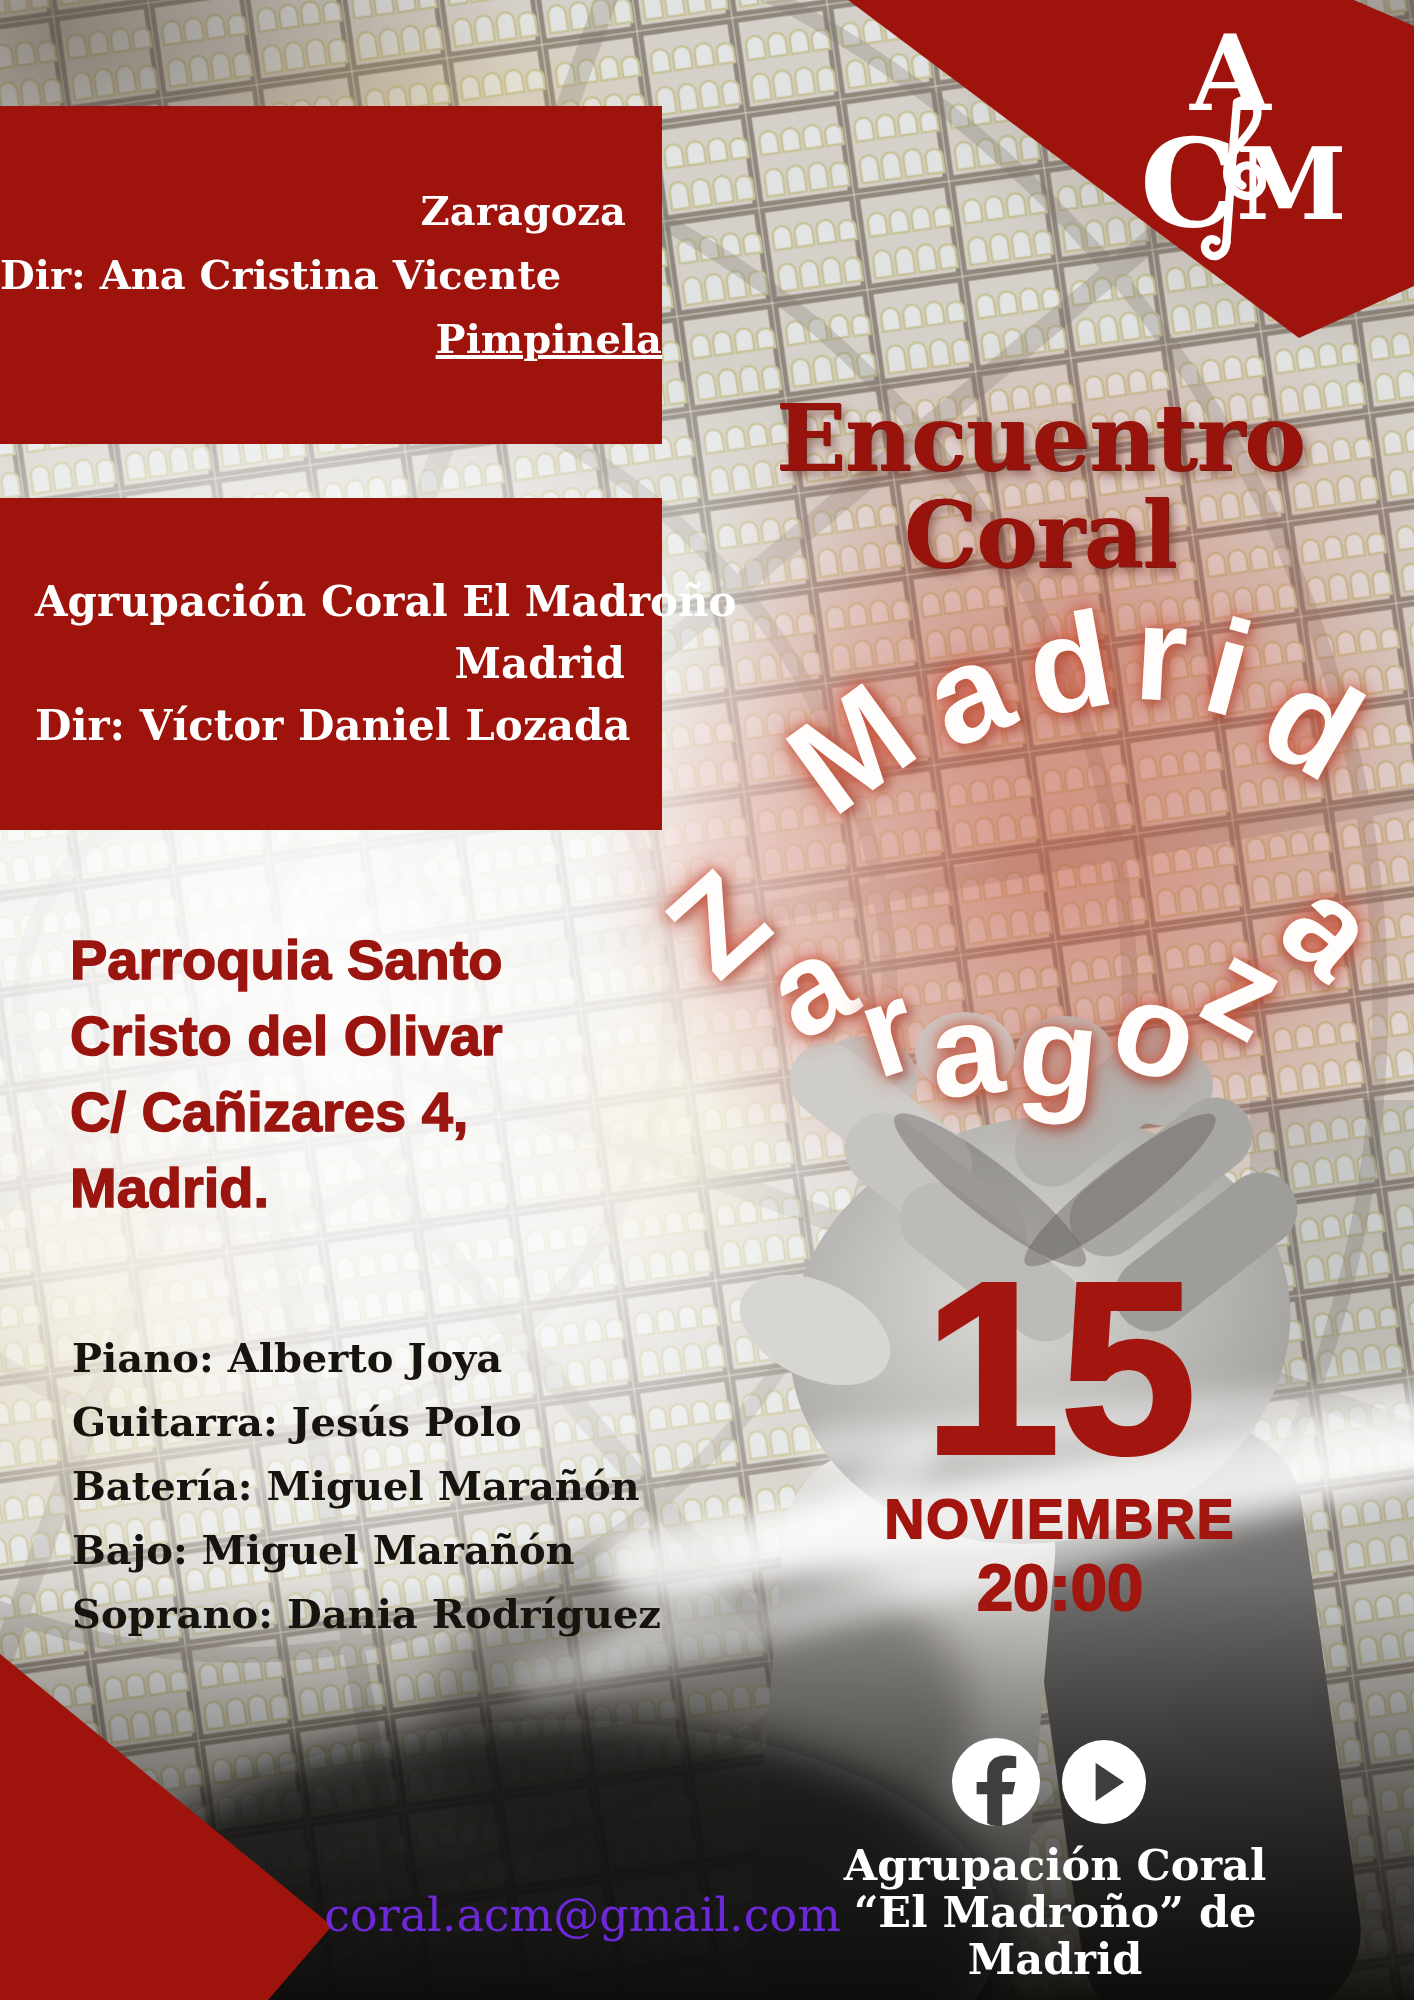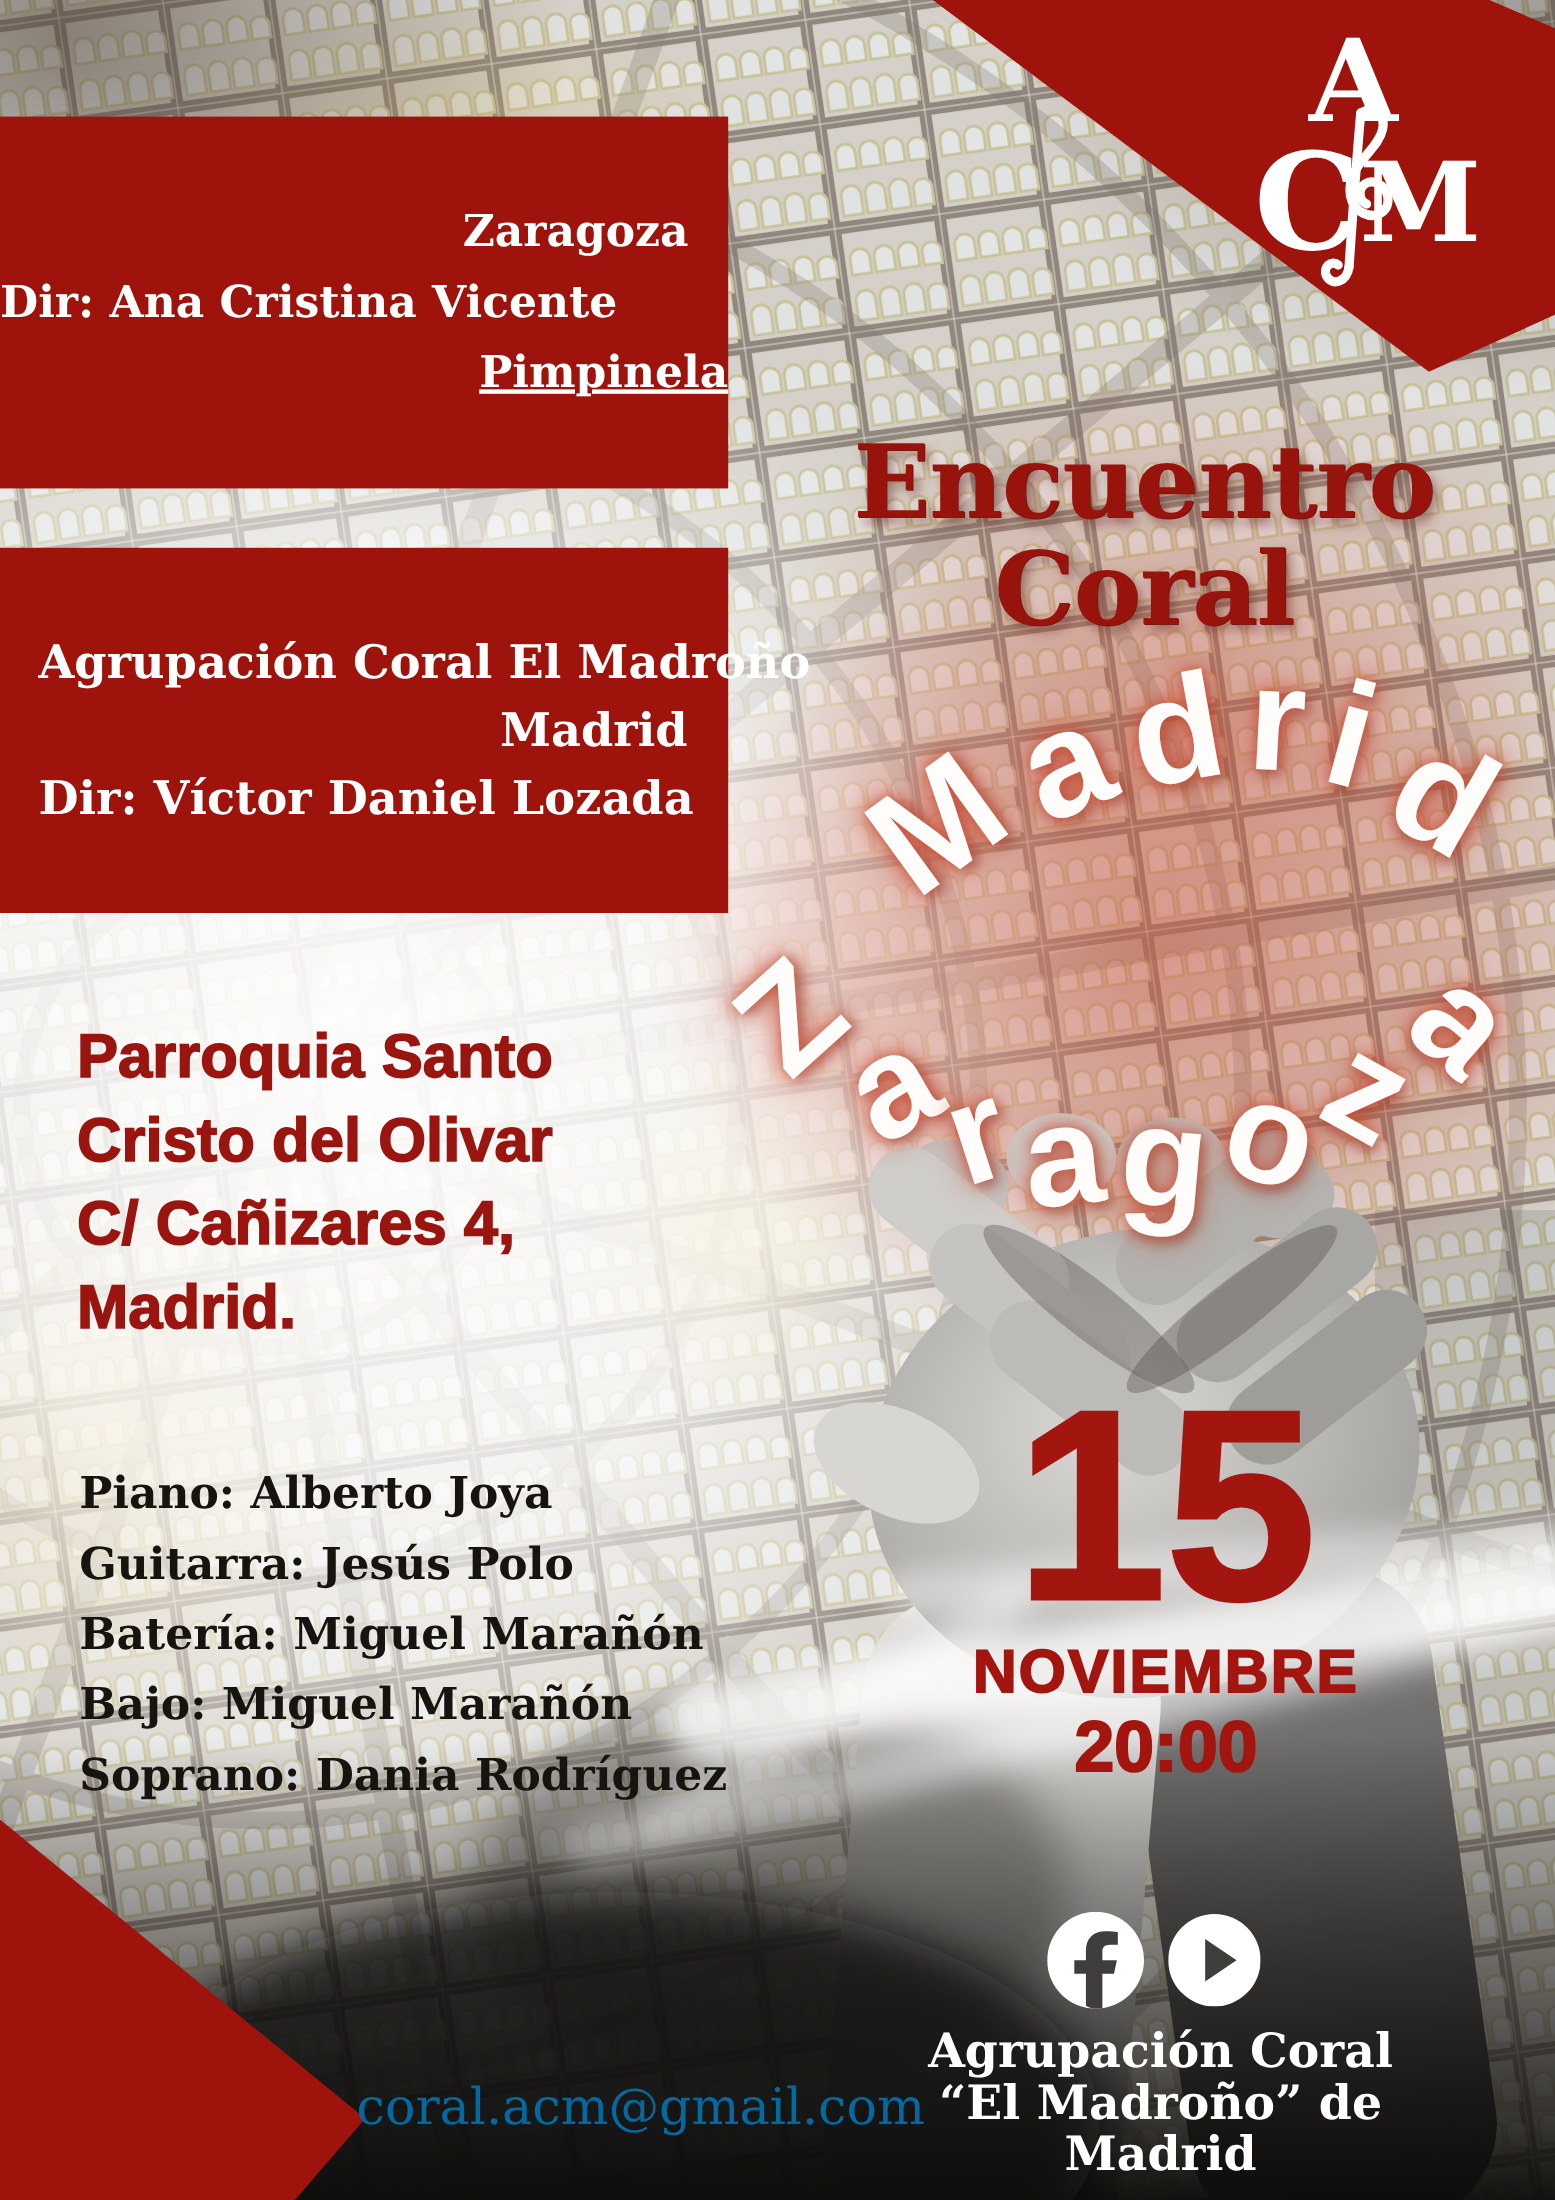--- a/index.html
+++ b/index.html
@@ -67,21 +67,21 @@
         color:#a3150f;font-family:"Liberation Sans",sans-serif;font-weight:bold;}
   .date .day{font-size:245px;line-height:225px;-webkit-text-stroke:4px #a3150f;}
   .date .month{font-size:55px;line-height:60px;margin-top:8px;letter-spacing:2px;-webkit-text-stroke:1.8px #a3150f;}
   .date .time{font-size:65px;line-height:66px;margin-top:6px;-webkit-text-stroke:2px #a3150f;}
 
   
   .social{position:absolute;left:952px;top:1738px;z-index:4;display:flex;gap:22px;align-items:center;}
   .org{position:absolute;left:800px;top:1842px;width:510px;z-index:4;text-align:center;color:#fff;
        font-family:"DejaVu Serif",serif;font-weight:bold;font-size:43px;line-height:47px;}
   .email{position:absolute;left:310px;top:1888px;width:545px;z-index:4;text-align:center;
-         color:#0369a1;font-family:"DejaVu Serif",serif;font-size:46px;}
+         color:#6d28d9;font-family:"DejaVu Serif",serif;font-size:46px;}
 </style>
 </head>
 <body>
 
 <div id="poster">
 
   <svg class="bg-svg" width="1414" height="2000" viewBox="0 0 1414 2000">
     <defs>
       <pattern id="tile" width="96" height="96" patternUnits="userSpaceOnUse">
         <rect width="96" height="96" fill="#d9d4cc"></rect>

